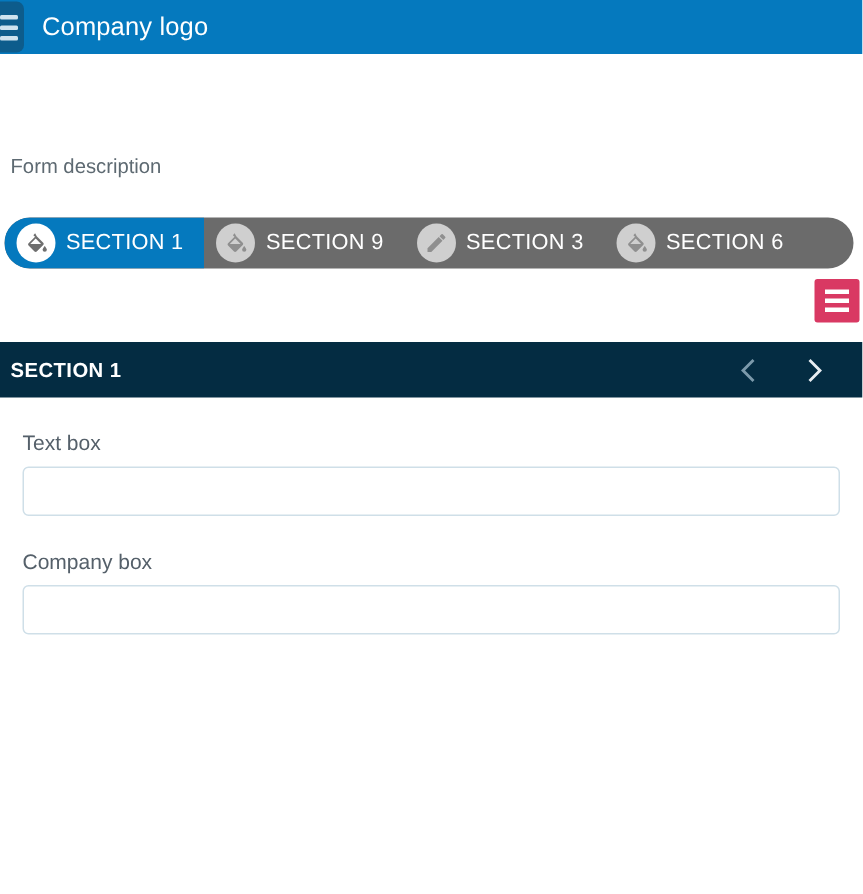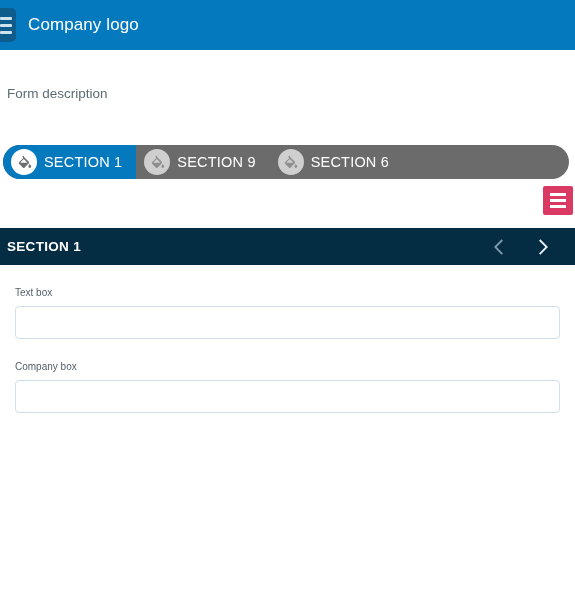--- a/index.html
+++ b/index.html
@@ -13,21 +13,21 @@
     font-family: "Liberation Sans", sans-serif;
     overflow: hidden;
     position: relative;
   }
 
   
   .appbar {
     position: absolute;
     left: 0; top: 0;
     width: 575px;
-    height: 50px;
+    height: 36px;
     background: #0579be;
     display: flex;
     align-items: center;
   }
   .appbar-menu-btn {
     width: 22px;
     height: 34px;
     margin-left: -6px;
     background: #0d5c8c;
     border-radius: 5px;
@@ -70,21 +70,21 @@
     top: -11px;
     font-size: 13px;
     color: #5b6670;
     white-space: nowrap;
   }
 
   
   .form-description {
     position: absolute;
     left: 7px;
-    top: 86px;
+    top: 103px;
     font-size: 13.5px;
     color: #5e6a72;
     white-space: nowrap;
   }
 
   
   .tabstrip {
     position: absolute;
     left: 3px;
     top: 145px;
@@ -195,21 +195,21 @@
     position: absolute;
     left: 0;
     top: 265px;
     width: 575px;
   }
   .field {
     margin-left: 15px;
     margin-right: 15px;
   }
   .field-label {
-    font-size: 10px;
+    font-size: 14px;
     color: #55606a;
     margin-top: 22px;
     margin-bottom: 8px;
     white-space: nowrap;
   }
   .field-input {
     display: block;
     width: 545px;
     height: 33px;
     box-sizing: border-box;
@@ -256,20 +256,28 @@
   <div class="tab">
     <span class="tab-icon">
       <svg width="17" height="17" viewBox="0 0 24 24">
         <path d="M10.5 2.2 8.8 3.9l1.6 1.6-6.1 6.1c-.6.6-.6 1.5 0 2.1l5.6 5.6c.6.6 1.5.6 2.1 0l6.1-6.1c.6-.6.6-1.5 0-2.1L12 5l-1.5-2.8zM11 7.1l5.1 5.1H5.9L11 7.1z" fill="#8f8f8f"></path>
         <path d="M19.5 14s-2 2.3-2 3.6a2 2 0 0 0 4 0c0-1.3-2-3.6-2-3.6z" fill="#8f8f8f"></path>
       </svg>
     </span>
     <span class="tab-label">SECTION 9</span>
   </div>
 
+  <div class="tab">
+    <span class="tab-icon">
+      <svg width="16" height="16" viewBox="0 0 24 24">
+        <path d="M3 17.2V21h3.8L18 9.8 14.2 6 3 17.2zM20.7 7.1c.4-.4.4-1 0-1.4l-2.4-2.4a1 1 0 0 0-1.4 0l-1.9 1.9L18.8 9l1.9-1.9z" fill="#8f8f8f"></path>
+      </svg>
+    </span>
+    <span class="tab-label">SECTION 3</span>
+  </div>
 
   <div class="tab">
     <span class="tab-icon">
       <svg width="17" height="17" viewBox="0 0 24 24">
         <path d="M10.5 2.2 8.8 3.9l1.6 1.6-6.1 6.1c-.6.6-.6 1.5 0 2.1l5.6 5.6c.6.6 1.5.6 2.1 0l6.1-6.1c.6-.6.6-1.5 0-2.1L12 5l-1.5-2.8zM11 7.1l5.1 5.1H5.9L11 7.1z" fill="#8f8f8f"></path>
         <path d="M19.5 14s-2 2.3-2 3.6a2 2 0 0 0 4 0c0-1.3-2-3.6-2-3.6z" fill="#8f8f8f"></path>
       </svg>
     </span>
     <span class="tab-label">SECTION 6</span>
   </div>

